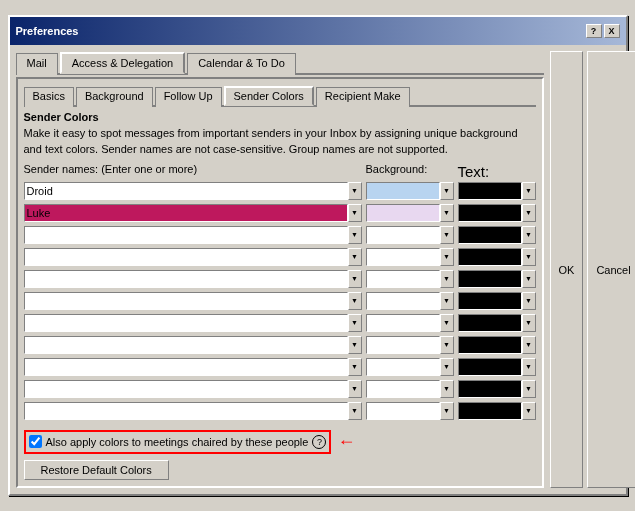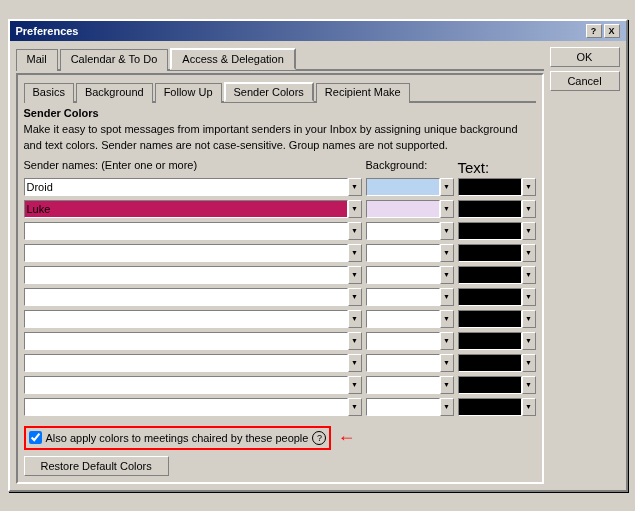--- a/index.html
+++ b/index.html
@@ -25,21 +25,21 @@
     }
     .title-bar {
       background: linear-gradient(to right, #0a246a, #a6b8d8);
       color: white;
       font-size: 11px;
       font-weight: bold;
       padding: 3px 6px;
       display: flex;
       justify-content: space-between;
       align-items: center;
-      height: 20px;
+      height: 28px;
     }
     .title-bar-buttons {
       display: flex;
       gap: 2px;
     }
     .title-btn {
       width: 16px;
       height: 14px;
       background: #d4d0c8;
       border: 1px solid;
@@ -61,21 +61,21 @@
       gap: 6px;
       flex: 1;
     }
     .main-content {
       flex: 1;
       display: flex;
       flex-direction: column;
     }
     .side-buttons {
       display: flex;
-      flex-direction: column;
+      flex-direction: row;
       gap: 4px;
       width: 70px;
     }
     .win-btn {
       background: #d4d0c8;
       border: 1px solid;
       border-top-color: #ffffff;
       border-left-color: #ffffff;
       border-right-color: #808080;
       border-bottom-color: #808080;
@@ -218,22 +218,22 @@
       <div class="title-btn">?</div>
       <div class="title-btn">X</div>
     </div>
   </div>
 
   <div class="dialog-body">
     <div class="main-content">
 
       <div class="tab-strip-outer">
         <div class="tab">Mail</div>
+        <div class="tab active">Access &amp; Delegation</div>
         <div class="tab">Calendar &amp; To Do</div>
-        <div class="tab active">Access &amp; Delegation</div>
       </div>
 
       <div class="panel">
 
         <div class="tab-strip-inner">
           <div class="tab-inner">Basics</div>
           <div class="tab-inner">Background</div>
           <div class="tab-inner">Follow Up</div>
           <div class="tab-inner active">Sender Colors</div>
           <div class="tab-inner">Recipient Make</div>

